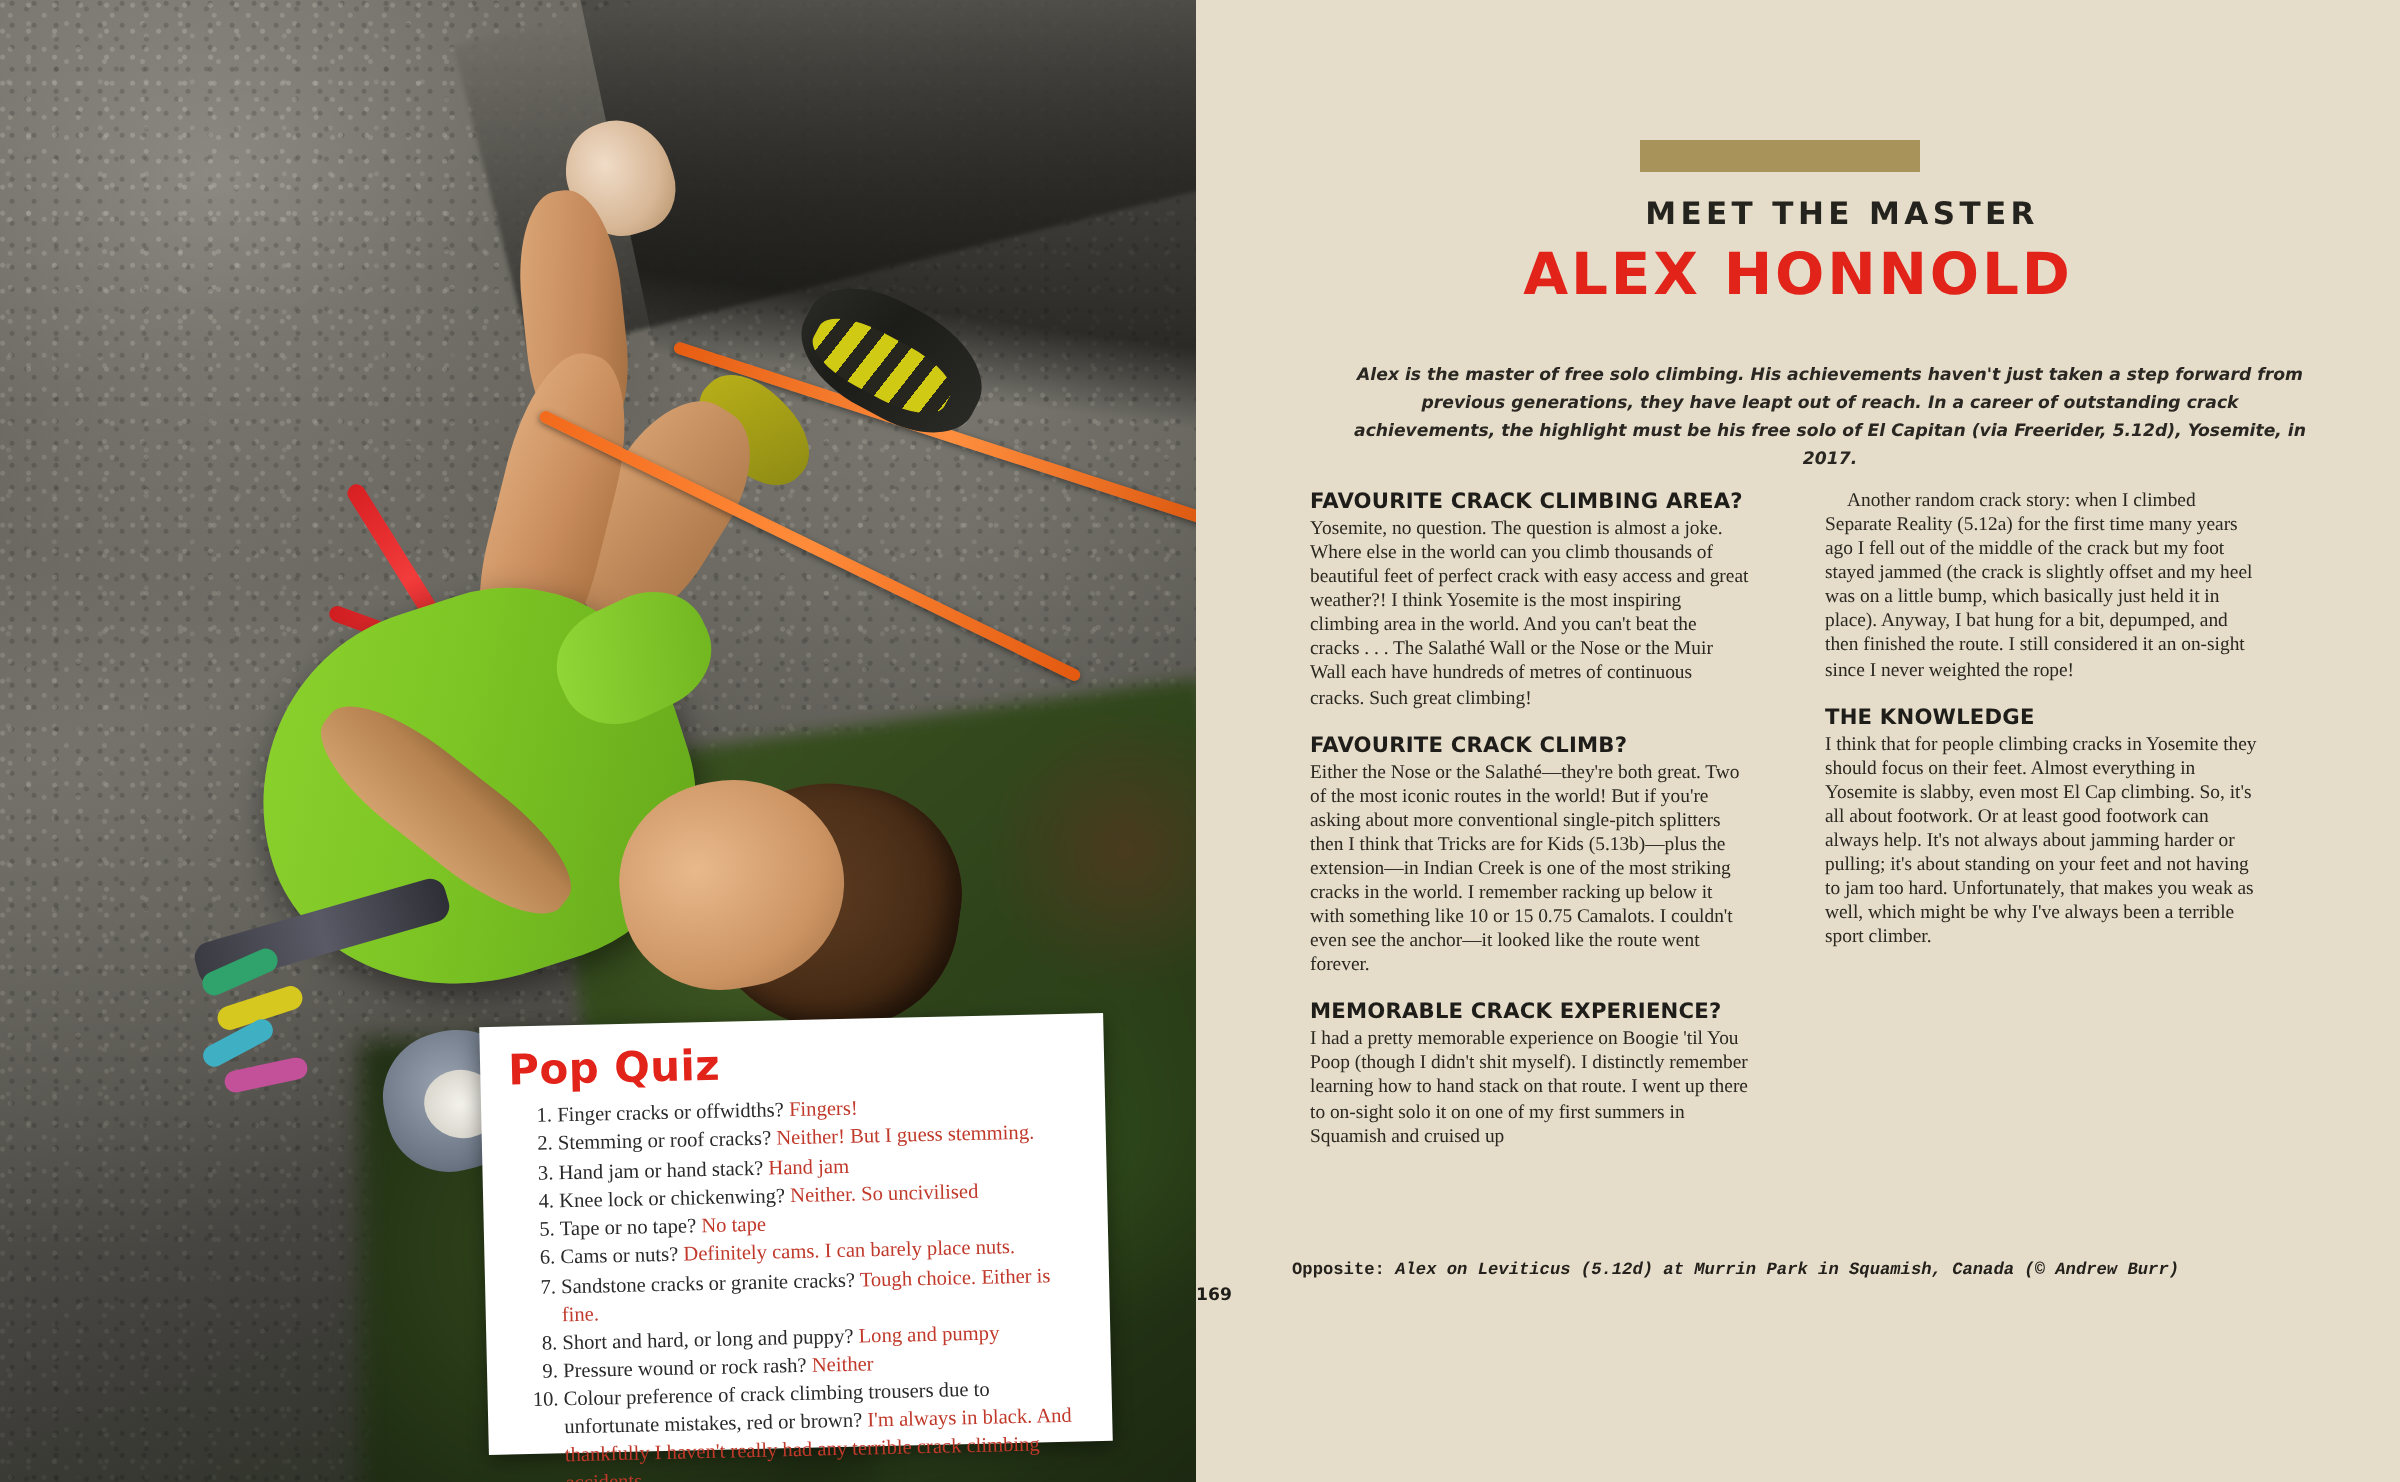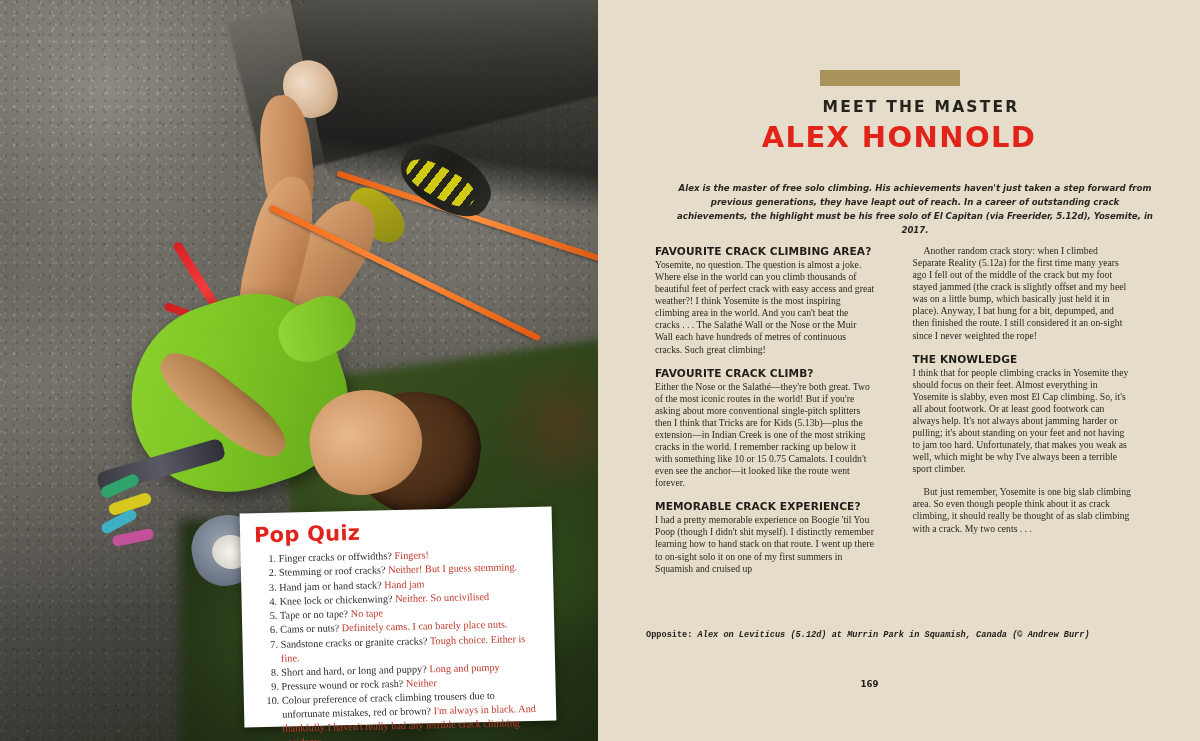--- a/index.html
+++ b/index.html
@@ -219,21 +219,21 @@
     margin:0 0 11px 0;font-family:"Liberation Serif", serif;
     font-size:9.7px;line-height:1.245;color:#2b2822;text-align:left;
   }
   .col p.ind{text-indent:11px;margin-top:-11px;}
   .caption{
     position:absolute;left:48px;top:630px;width:480px;
     font-family:Liberation Mono, monospace;font-size:8.6px;color:#24211c;font-weight:600;
   }
   .caption i{font-style:italic;font-weight:600;}
   .folio{
-    position:absolute;left:0;top:679px;width:543px;text-align:center;
+    position:absolute;left:0;top:643px;width:543px;text-align:left;
     font-family:"DejaVu Sans", sans-serif;font-size:8.6px;font-weight:bold;color:#1f1d19;
   }
 </style>
 </head>
 <body>
 
 <div class="spread">
 
   <div class="photo-page">
     <div class="rock-base"></div>
@@ -305,21 +305,20 @@
 
         <h3>MEMORABLE CRACK EXPERIENCE?</h3>
         <p>I had a pretty memorable experience on Boogie 'til You Poop (though I didn't shit myself). I distinctly remember learning how to hand stack on that route. I went up there to on-sight solo it on one of my first summers in Squamish and cruised up</p>
       </div>
 
       <div class="col">
         <p class="ind" style="margin-top:0;">Another random crack story: when I climbed Separate Reality (5.12a) for the first time many years ago I fell out of the middle of the crack but my foot stayed jammed (the crack is slightly offset and my heel was on a little bump, which basically just held it in place). Anyway, I bat hung for a bit, depumped, and then finished the route. I still considered it an on-sight since I never weighted the rope!</p>
 
         <h3>THE KNOWLEDGE</h3>
         <p>I think that for people climbing cracks in Yosemite they should focus on their feet. Almost everything in Yosemite is slabby, even most El Cap climbing. So, it's all about footwork. Or at least good footwork can always help. It's not always about jamming harder or pulling; it's about standing on your feet and not having to jam too hard. Unfortunately, that makes you weak as well, which might be why I've always been a terrible sport climber.</p>
-        <p class="ind" style="margin-top:0;">But just remember, Yosemite is one big slab climbing area. So even though people think about it as crack climbing, it should really be thought of as slab climbing with a crack. My two cents . . .</p>
       </div>
     </div>
 
     <div class="caption">
       <span>Opposite:</span>
       <i>Alex on Leviticus (5.12d) at Murrin Park in Squamish, Canada (© Andrew Burr)</i>
     </div>
 
     <div class="folio">169</div>
   </div>

